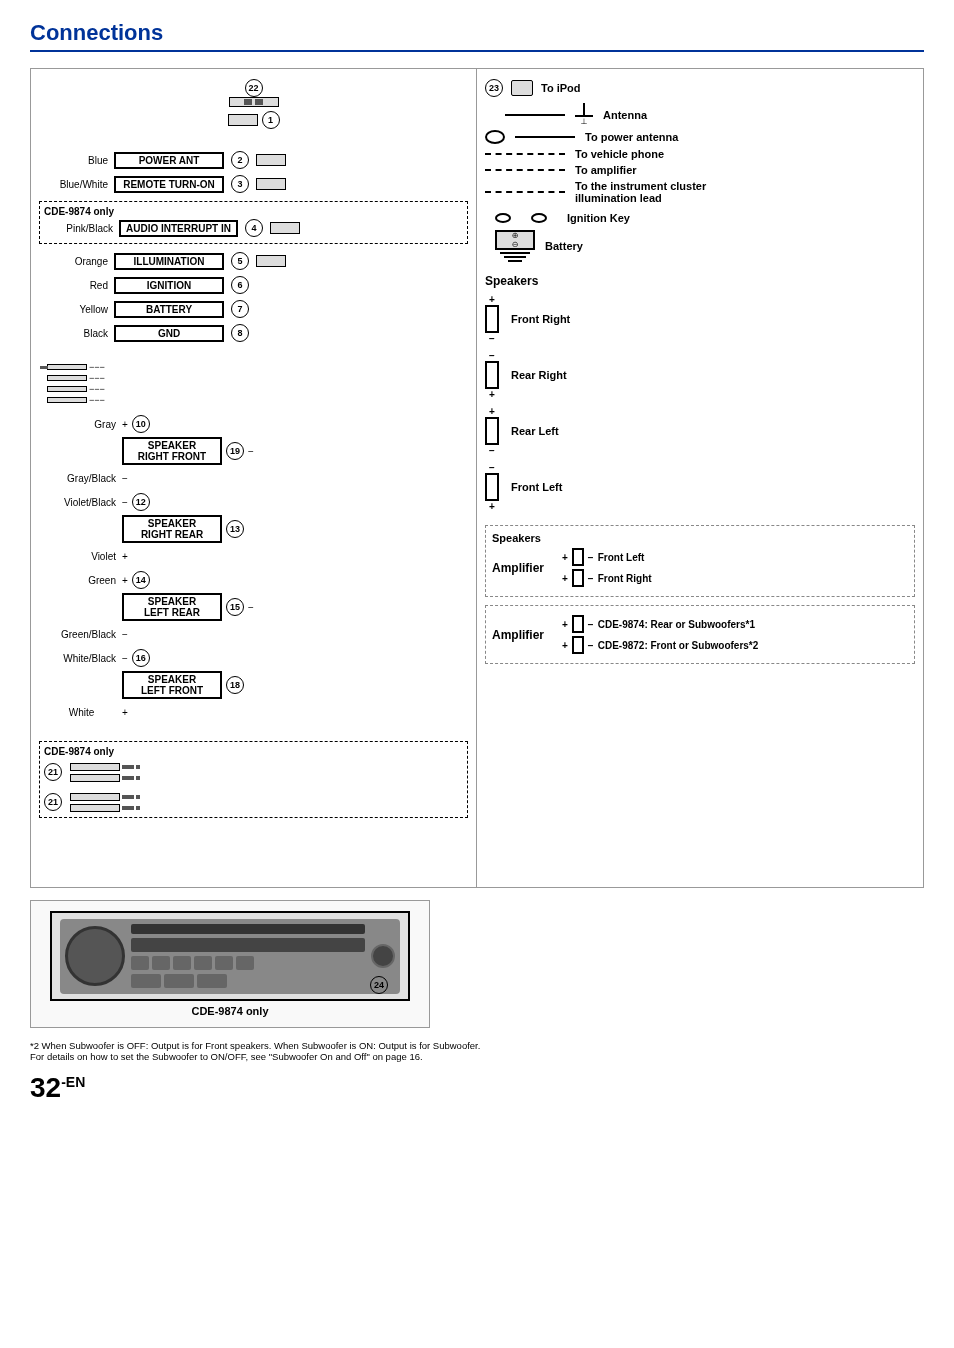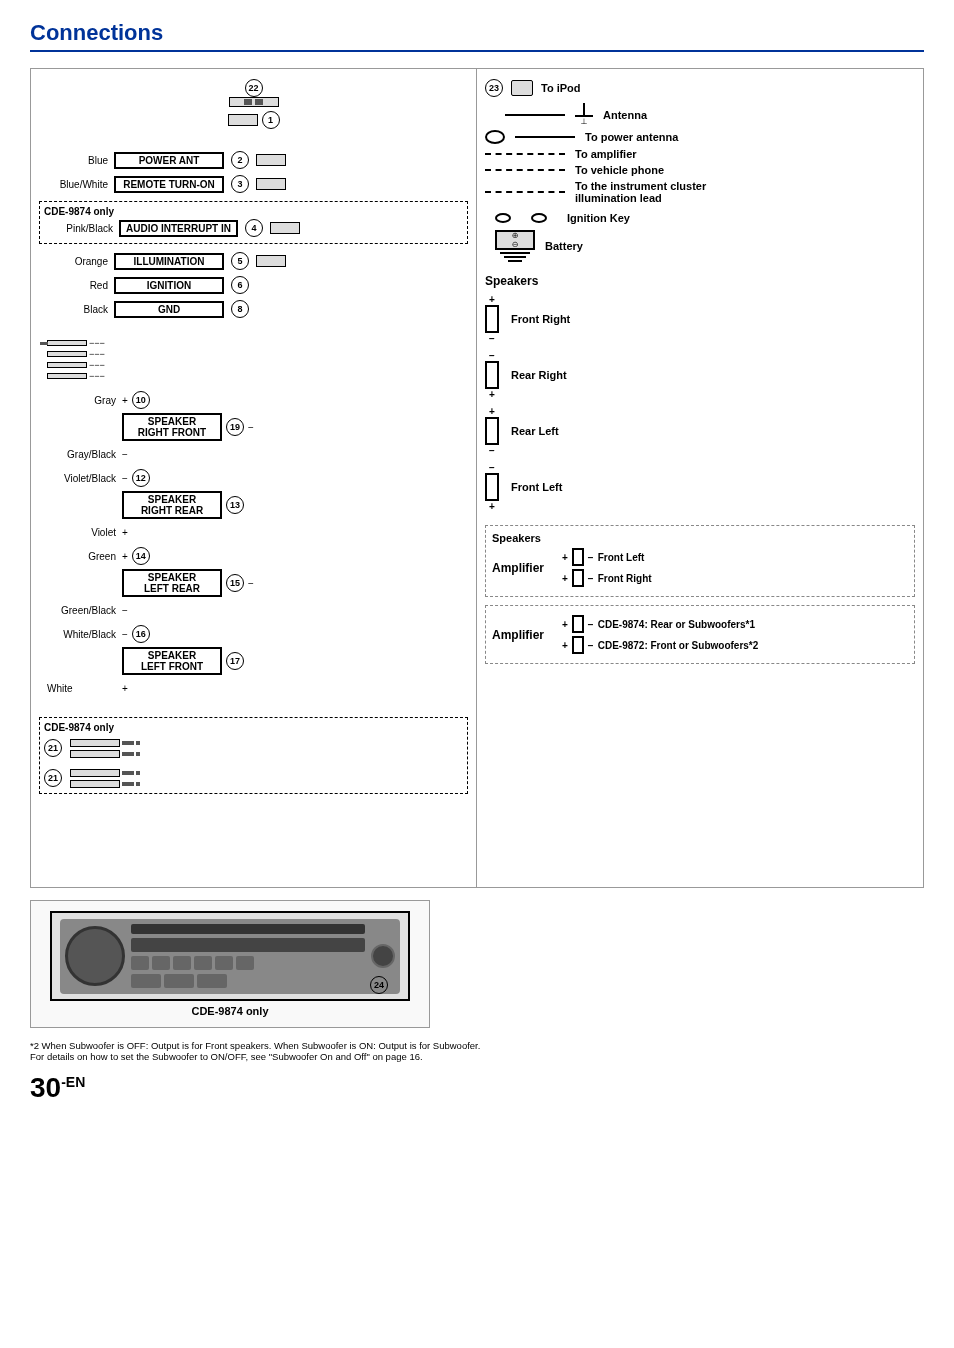--- a/index.html
+++ b/index.html
@@ -239,20 +239,25 @@
         <span class="col-pin"><span class="circle-num">5</span></span>
         <div style="width:30px; height:12px; border:1.5px solid #000; background:#ddd; margin-left:4px;"></div>
       </div>
 
       <div class="row">
         <span class="col-color">Red</span>
         <span class="box col-box">IGNITION</span>
         <span class="col-pin"><span class="circle-num">6</span></span>
       </div>
 
+      <div class="row">
+        <span class="col-color">Yellow</span>
+        <span class="box col-box">BATTERY</span>
+        <span class="col-pin"><span class="circle-num">7</span></span>
+      </div>
 
       <div class="row">
         <span class="col-color">Black</span>
         <span class="box col-box">GND</span>
         <span class="col-pin"><span class="circle-num">8</span></span>
       </div>
 
       <div style="height:14px;"></div>
 
       <div style="display:flex; gap:6px; margin-bottom:6px; margin-left:8px;">
@@ -338,25 +343,25 @@
 
       <div class="row" style="margin-left:8px;">
         <span class="col-color" style="width:75px; text-align:right; padding-right:6px;">White/Black</span>
         <span style="font-size:10px; margin-right:4px;">−</span>
         <span class="circle-num">16</span>
       </div>
 
       <div class="row" style="margin-left:8px;">
         <span class="col-color" style="width:75px;"></span>
         <span class="box" style="font-size:10px; min-width:100px; text-align:center;">SPEAKER<br>LEFT FRONT</span>
-        <span class="circle-num" style="margin-left:4px;">17</span>
-      </div>
-
-      <div class="row" style="margin-left:8px;">
-        <span class="col-color" style="width:75px; text-align:left; padding-right:6px;">White</span>
+        <span class="circle-num" style="margin-left:4px;">18</span>
+      </div>
+
+      <div class="row" style="margin-left:8px;">
+        <span class="col-color" style="width:75px; text-align:center; padding-right:6px;">White</span>
         <span style="font-size:10px;">+</span>
       </div>
 
       <div style="height:10px;"></div>
 
       <div class="dashed-box">
         <div class="dashed-box-label">CDE-9874 only</div>
 
         <div class="row" style="margin-top:4px;">
           <span class="circle-num">21</span>
@@ -413,26 +418,26 @@
     </div>
 
     <div class="right-row" style="margin-top:4px;">
       <div style="width:20px; height:14px; border-radius:50%; border:2px solid #000; background:#fff; margin-right:4px;"></div>
       <div style="width:60px; height:2px; background:#000; margin-right:4px;"></div>
       <span class="right-label">To power antenna</span>
     </div>
 
     <div class="right-row" style="margin-top:4px;">
       <div style="width:80px; height:0; border-top:2px dashed #000; margin-right:4px;"></div>
-      <span class="right-label">To amplifier</span>
+      <span class="right-label">To vehicle phone</span>
     </div>
 
     <div class="right-row" style="margin-top:4px;">
       <div style="width:80px; height:0; border-top:2px dashed #000; margin-right:4px;"></div>
-      <span class="right-label">To vehicle phone</span>
+      <span class="right-label">To amplifier</span>
     </div>
 
     <div class="right-row" style="margin-top:4px;">
       <div style="width:80px; height:0; border-top:2px dashed #000; margin-right:4px;"></div>
       <span class="right-label" style="max-width:160px;">
         <span>To the instrument cluster illumination lead</span>
       </span>
     </div>
 
     <div style="margin-top:8px; margin-left:10px;">
@@ -586,14 +591,14 @@
   </div>
   <div class="sub-diagram-label">CDE-9874 only</div>
 </div>
 
 <div class="footnote-area">
   <div>*2  When Subwoofer is OFF: Output is for Front speakers. When Subwoofer is ON: Output is for Subwoofer.</div>
   <div>For details on how to set the Subwoofer to ON/OFF, see "Subwoofer On and Off" on page 16.</div>
 </div>
 
 <div class="page-num">
-  <span>30</span><sup>-EN</sup>
+  <span>32</span><sup>-EN</sup>
 </div>
 
 </body></html>

